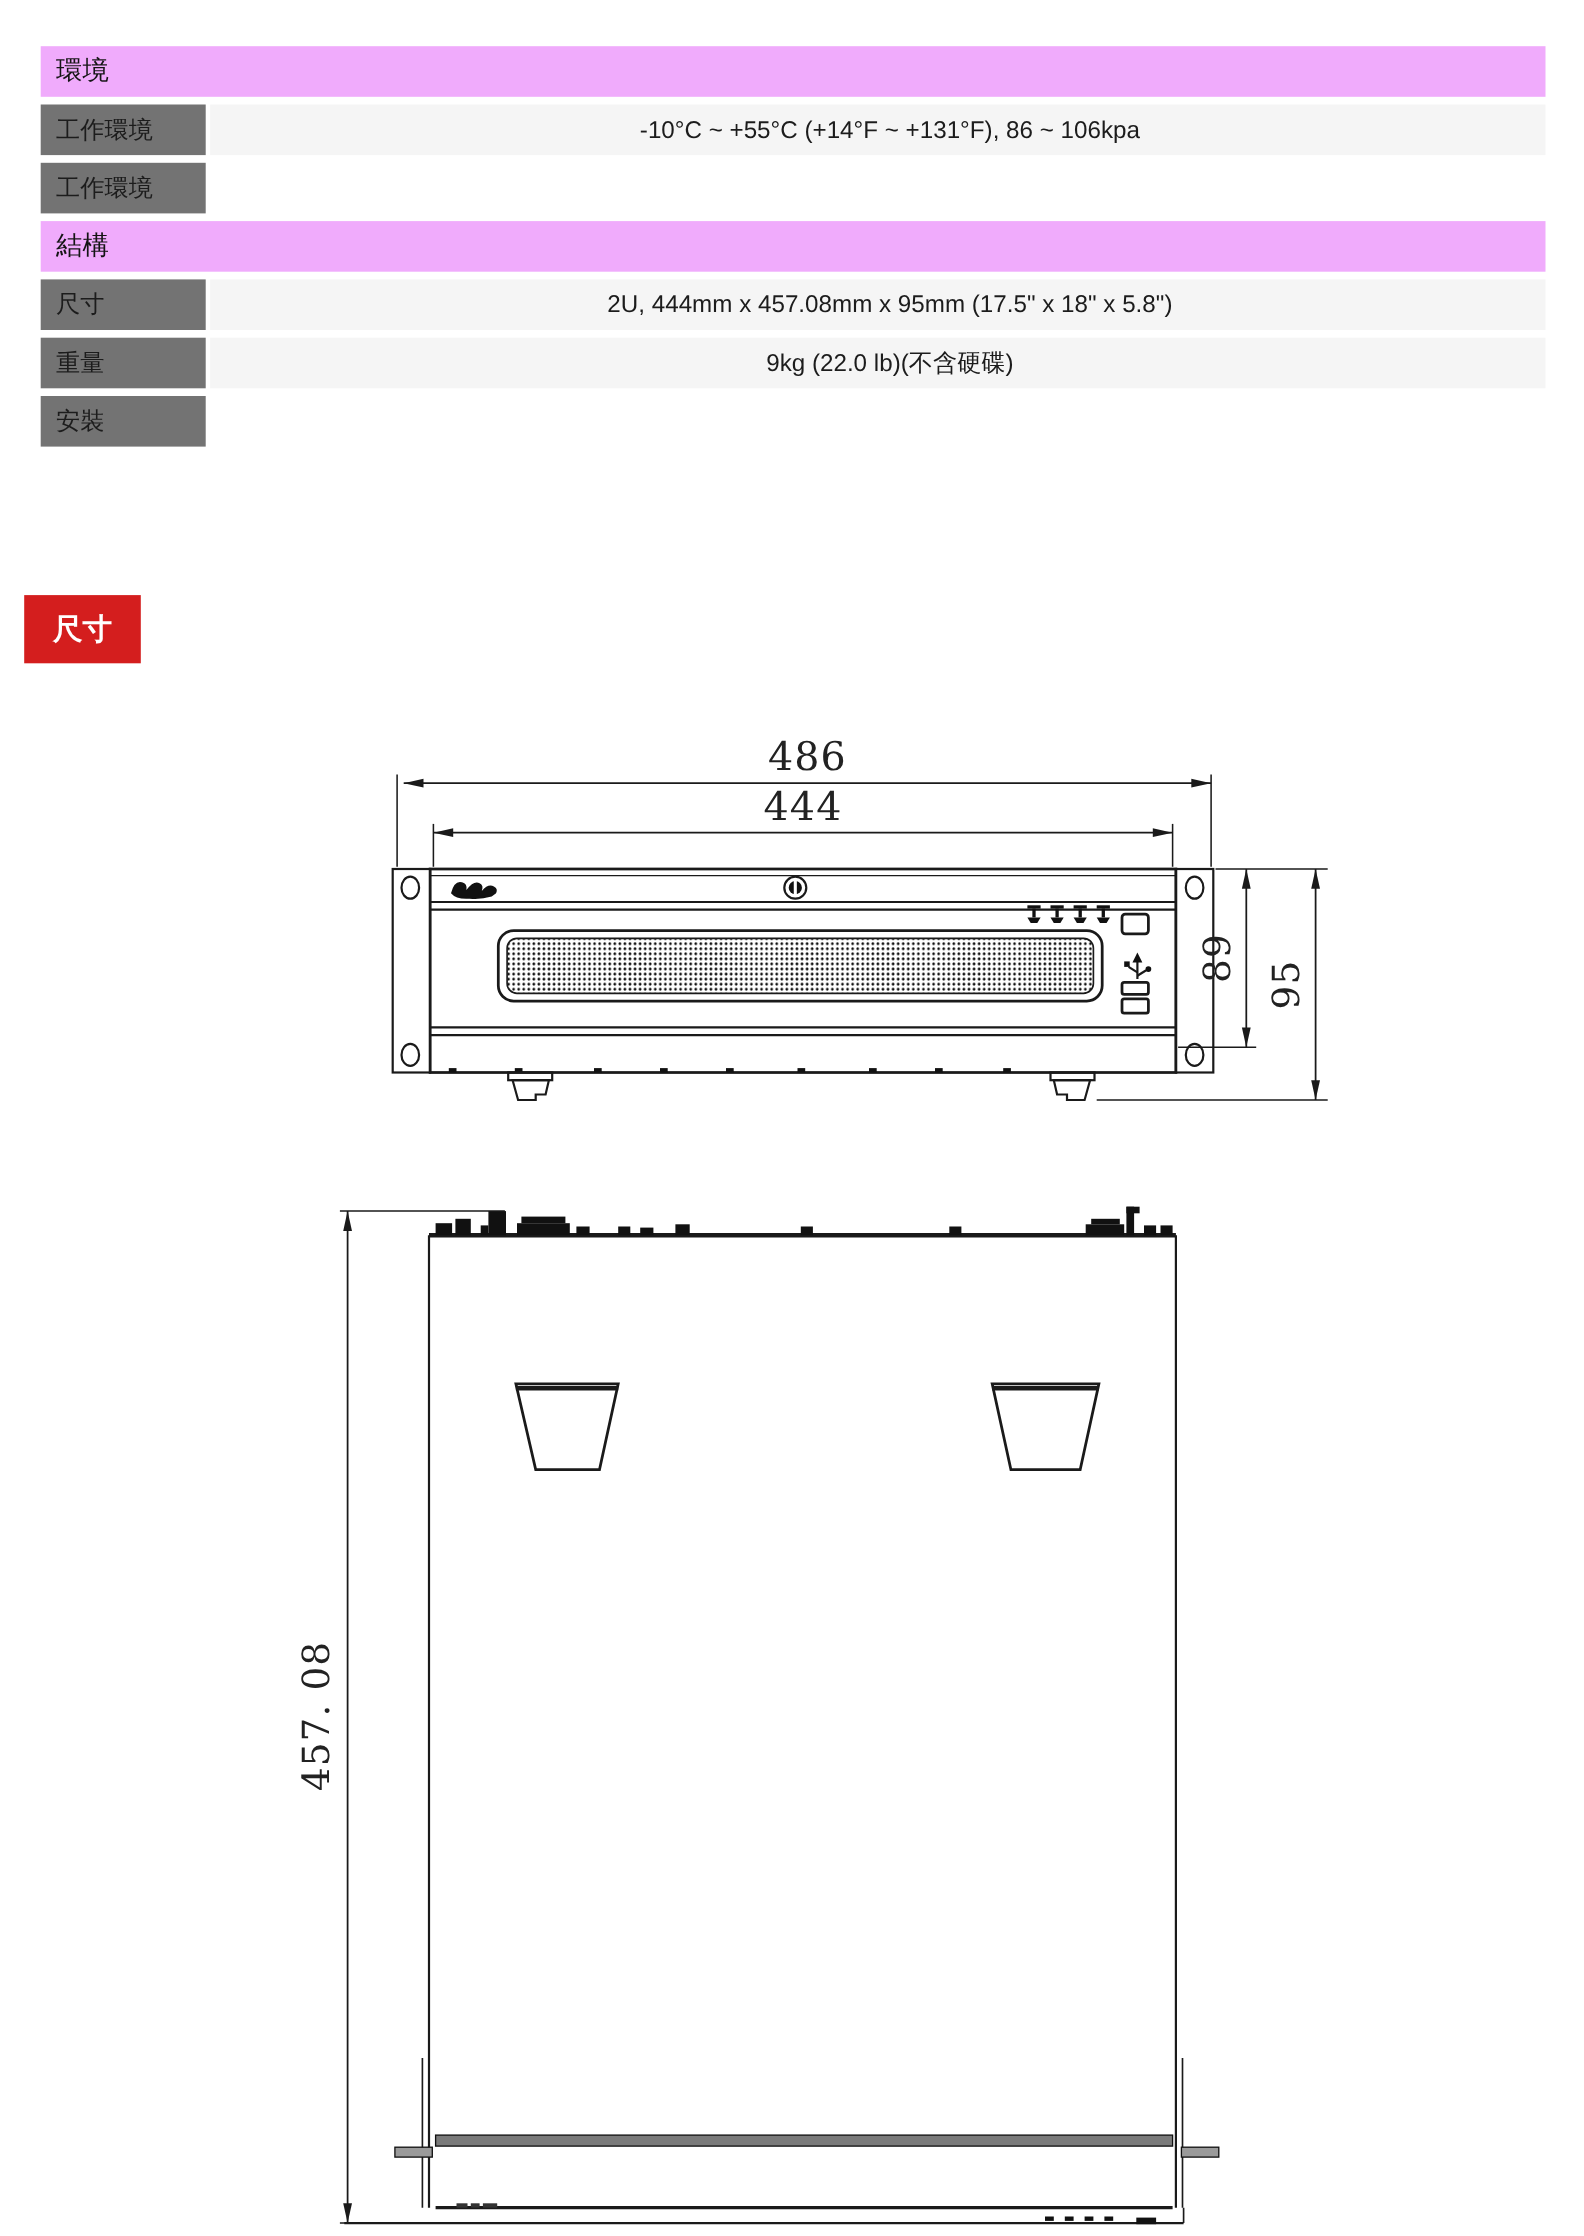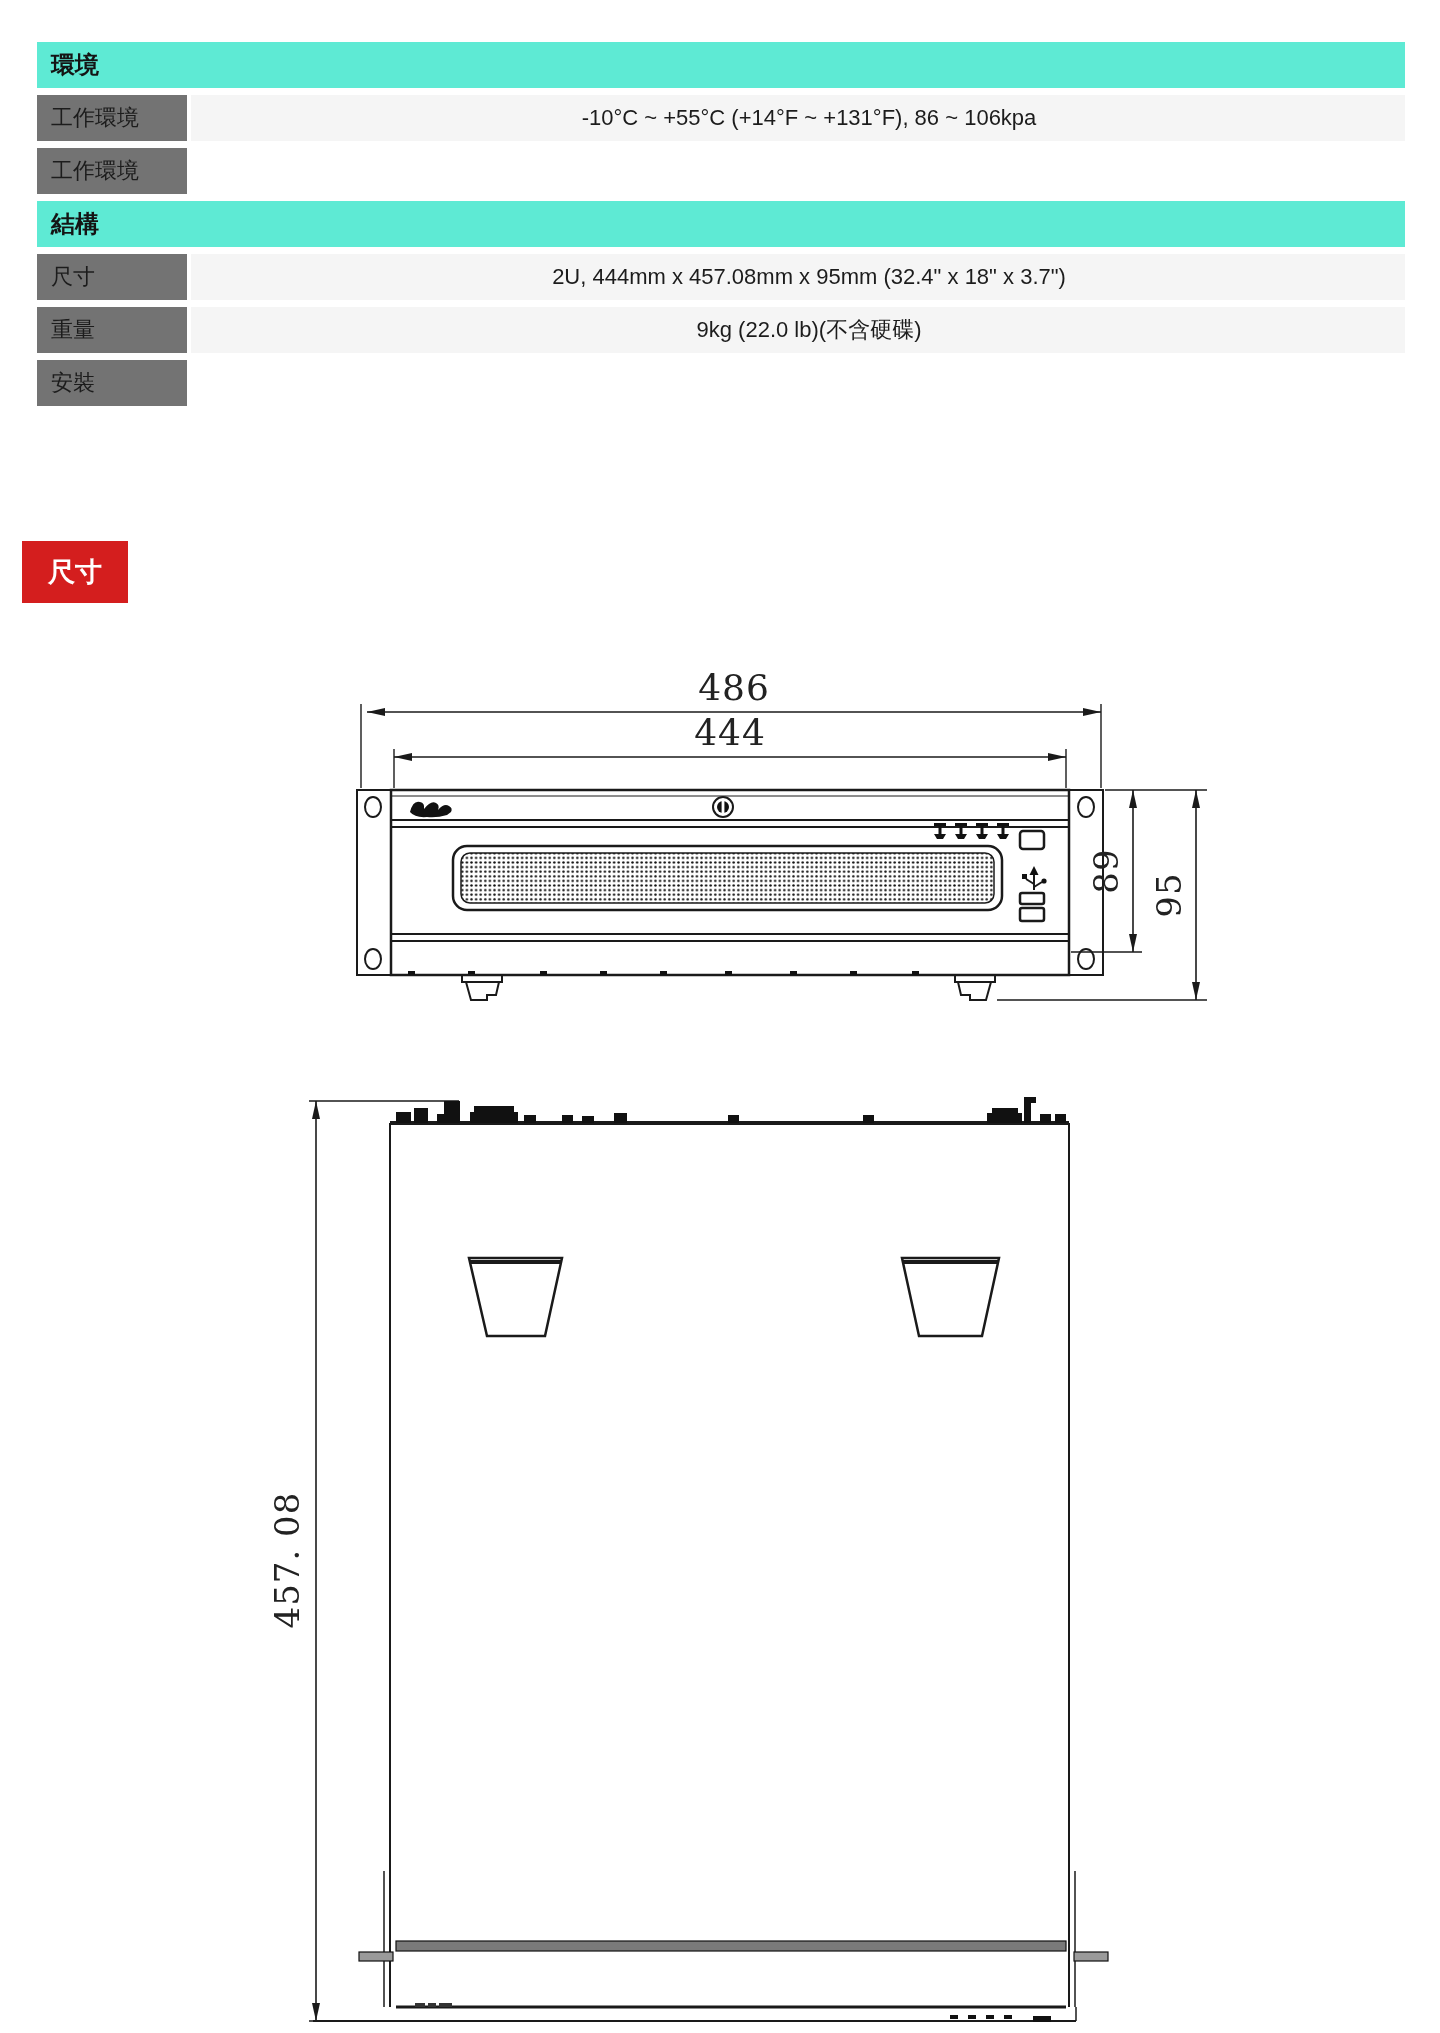--- a/index.html
+++ b/index.html
@@ -4,22 +4,22 @@
 <style>
   html,body{margin:0;padding:0;}
   body{
     width:1440px;height:2033px;position:relative;background:#ffffff;
     font-family:"Liberation Sans","DejaVu Sans",sans-serif;color:#1c1c1c;
     overflow:hidden;
   }
   
   .spec-table{position:absolute;left:37px;top:42px;width:1368px;}
   .sec-header{
-    background:#5eead4;height:46px;line-height:46px;padding-left:14px;
-    font-size:24px;font-weight:bold;color:#141414;margin-bottom:7px;
+    background:#f0abfc;height:46px;line-height:46px;padding-left:14px;
+    font-size:24px;font-weight:normal;color:#141414;margin-bottom:7px;
   }
   .spec-row{display:flex;margin-bottom:7px;height:46px;}
   .spec-label{
     width:136px;background:#737373;font-size:22px;line-height:46px;
     padding-left:14px;flex:none;
   }
   .spec-value{
     flex:1;background:#f5f5f5;font-size:22px;line-height:46px;
     padding-left:22px;margin-left:4px;text-align:center;
   }
@@ -54,21 +54,21 @@
   </div>
 
   <div class="spec-row">
     <div class="spec-label">工作環境</div>
   </div>
 
   <div class="sec-header">結構</div>
 
   <div class="spec-row">
     <div class="spec-label">尺寸</div>
-    <div class="spec-value">2U, 444mm x 457.08mm x 95mm (32.4" x 18" x 3.7")</div>
+    <div class="spec-value">2U, 444mm x 457.08mm x 95mm (17.5" x 18" x 5.8")</div>
   </div>
 
   <div class="spec-row">
     <div class="spec-label">重量</div>
     <div class="spec-value">9kg (22.0 lb)(不含硬碟)</div>
   </div>
 
   <div class="spec-row">
     <div class="spec-label">安裝</div>
   </div>

